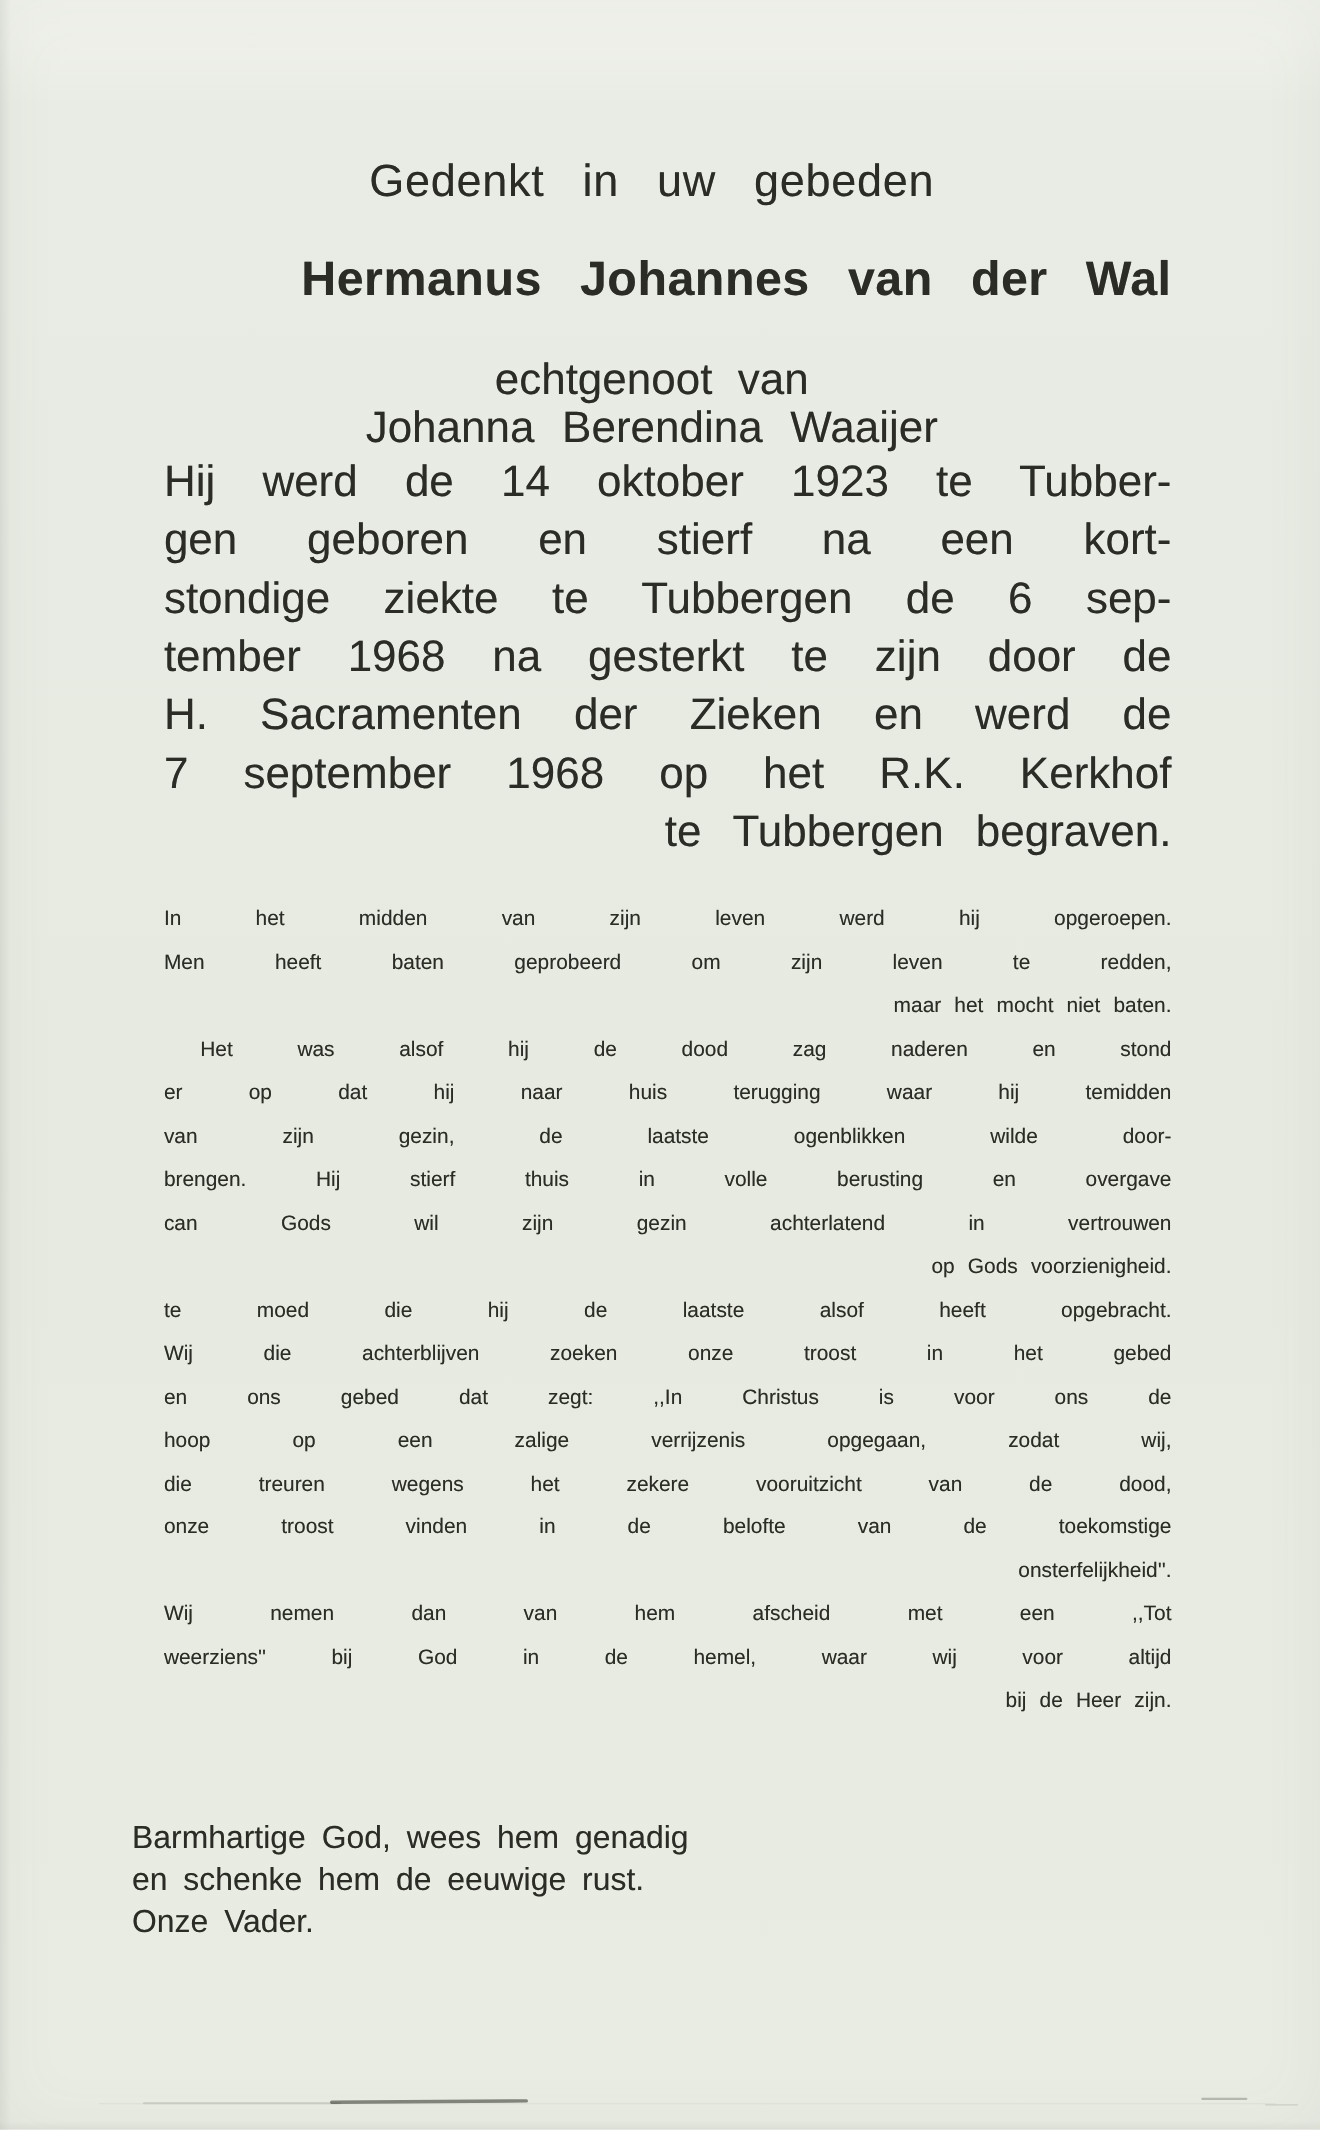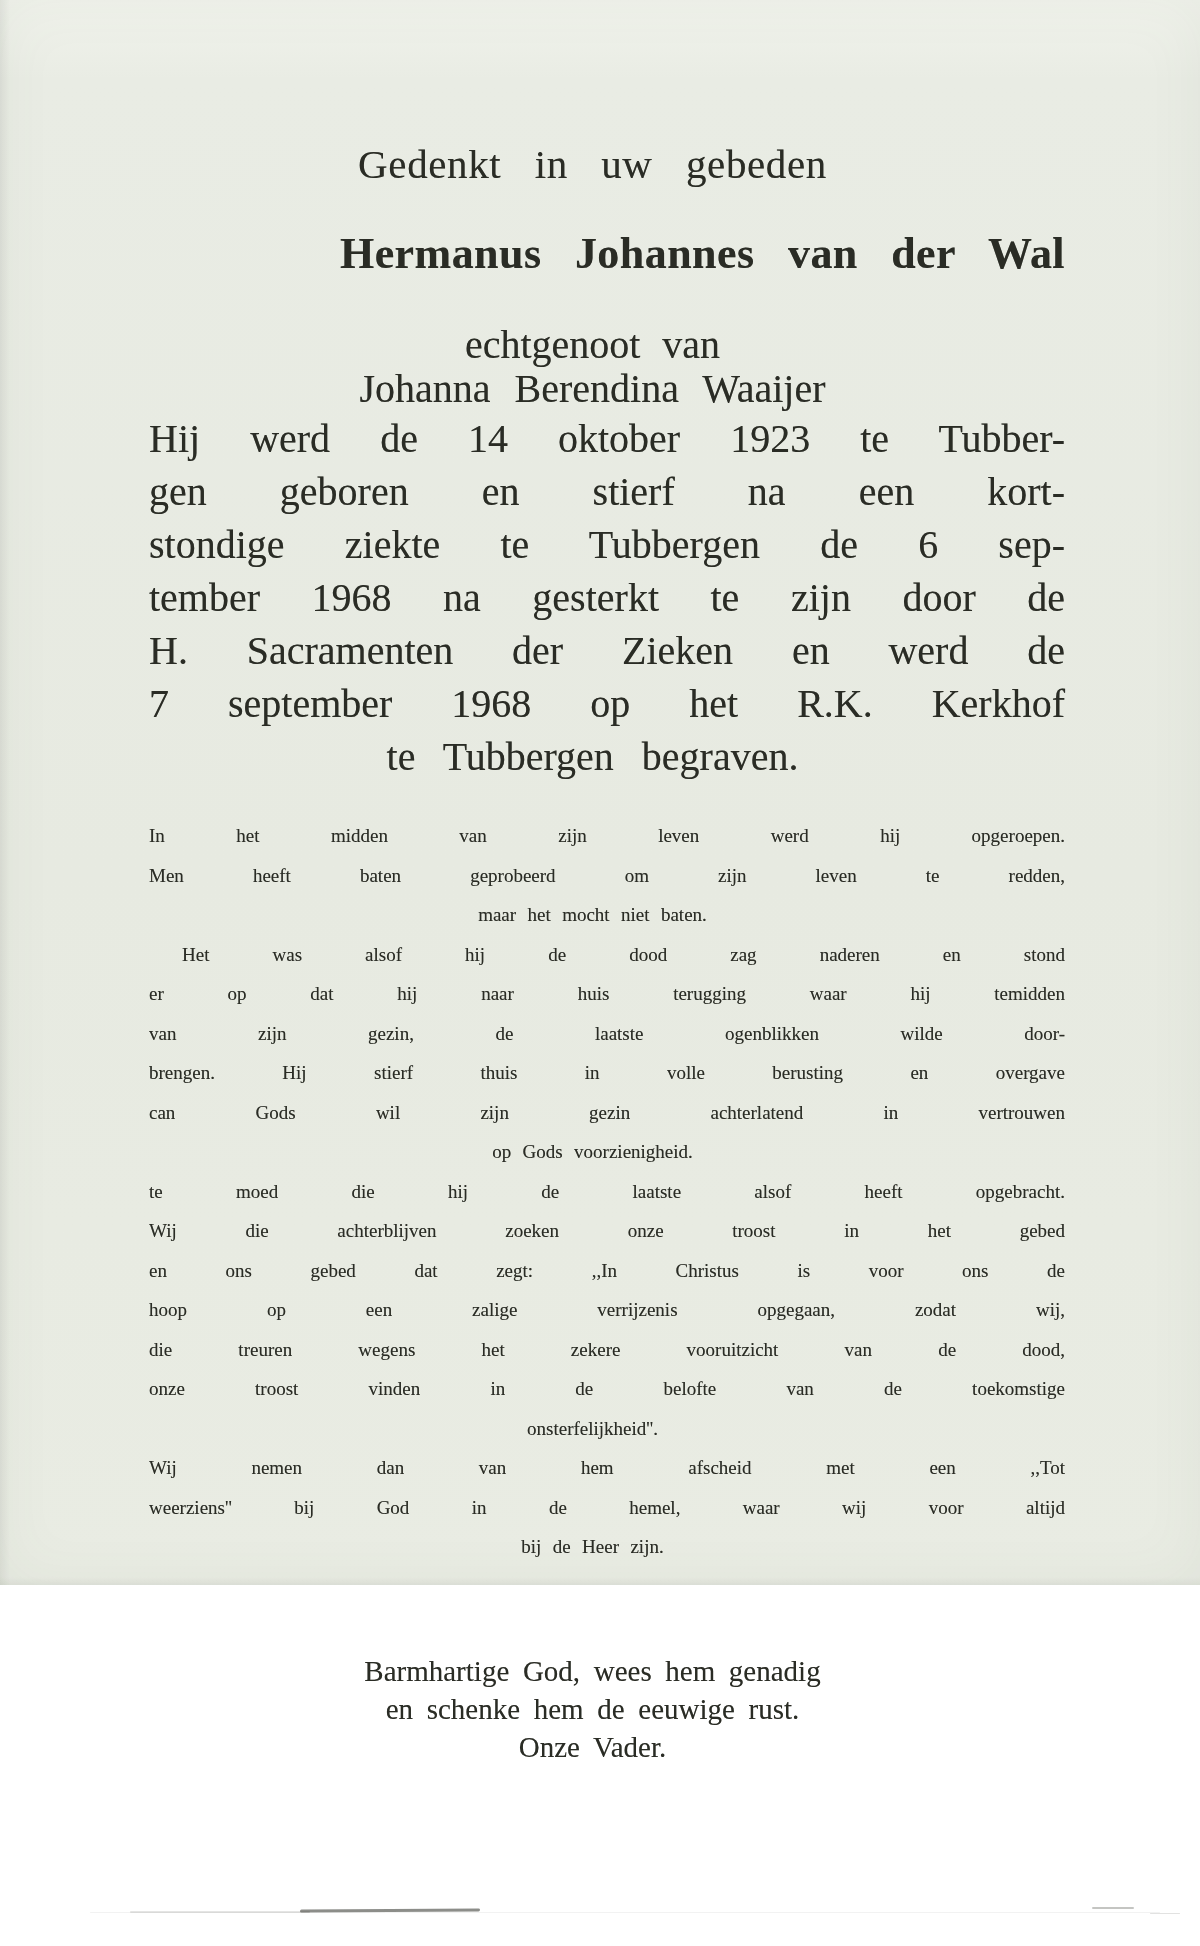--- a/index.html
+++ b/index.html
@@ -8,27 +8,26 @@
     --ink:#2a2c25;
   }
   *{margin:0;padding:0;box-sizing:border-box;}
   html,body{width:1200px;height:1946px;overflow:hidden;}
   body{
     font-family:"Liberation Sans","DejaVu Sans",sans-serif;
     color:var(--ink);
   }
   .card{
     position:relative;
-    width:1200px;height:1585px;
+    width:1200px;height:1936px;
     background:
       linear-gradient(90deg, rgba(110,115,105,0.10) 0, rgba(110,115,105,0.0) 10px),
       linear-gradient(0deg, rgba(110,115,105,0.08) 0, rgba(110,115,105,0.0) 8px),
       linear-gradient(180deg, var(--paper-light) 0%, var(--paper) 5%, #e7eae1 55%, #e9ece3 100%);
     box-shadow:inset 0 0 60px rgba(90,95,85,0.06);
-    font-family:Liberation Serif, serif;
   }
   .line{white-space:normal;}
   
   .hline{
     position:absolute;left:120px;width:945px;
     text-align:center;
     text-shadow:0 0 0.6px rgba(42,44,37,0.45);
   }
   .h-invocation{top:140px;font-size:41px;line-height:48px;word-spacing:0.55em;letter-spacing:0.015em;}
   .h-name{top:228px;font-size:44px;line-height:52px;font-weight:bold;word-spacing:0.5em;letter-spacing:0.01em;text-align:right;}
@@ -41,27 +40,27 @@
   }
   .bio .line{font-size:40px;line-height:53px;}
   
   .mem{
     position:absolute;left:120px;top:816px;width:945px;
     text-shadow:0 0 0.5px rgba(42,44,37,0.4);
   }
   .mem .line{font-size:19px;line-height:39.5px;}
   
   .jl{text-align:justify;text-align-last:justify;margin-left:29px;}
-  .ll{text-align:center;word-spacing:0.35em;}
+  .ll{text-align:right;word-spacing:0.35em;}
   .bio .ll{word-spacing:0.45em;}
   .ind{text-indent:33px;}
   
   .prayer{
     position:absolute;left:120px;top:1652px;width:945px;
-    text-align:center;
+    text-align:left;
     text-shadow:0 0 0.5px rgba(42,44,37,0.4);
   }
   .prayer .line{font-size:29px;line-height:38px;word-spacing:0.22em;}
   
   .crease{position:absolute;left:0;top:1904px;width:1200px;height:14px;}
   .crease span{position:absolute;display:block;border-radius:3px;}
   .c-hair{left:90px;top:8px;width:1070px;height:1px;background:rgba(70,72,64,0.07);}
   .c-soft-left{left:130px;top:7px;width:180px;height:2px;background:rgba(70,72,64,0.14);}
   .c-main{left:300px;top:5px;width:180px;height:3px;background:rgba(45,47,40,0.55);transform:rotate(-0.4deg);}
   .c-right{left:1092px;top:3px;width:42px;height:2px;background:rgba(60,62,54,0.30);}

